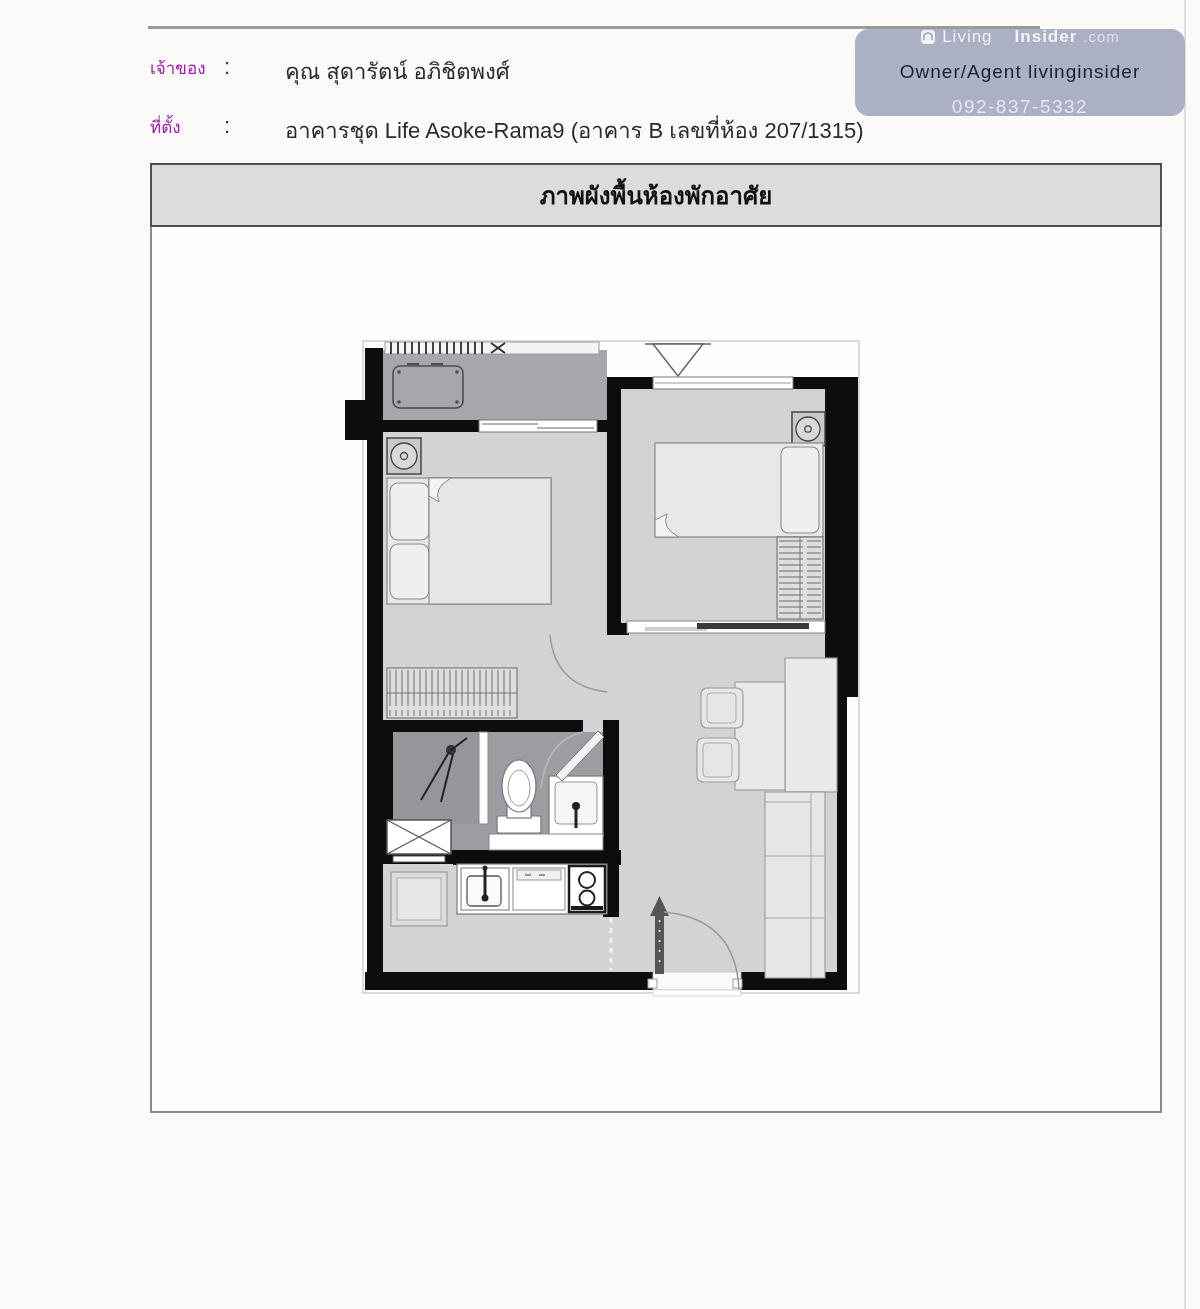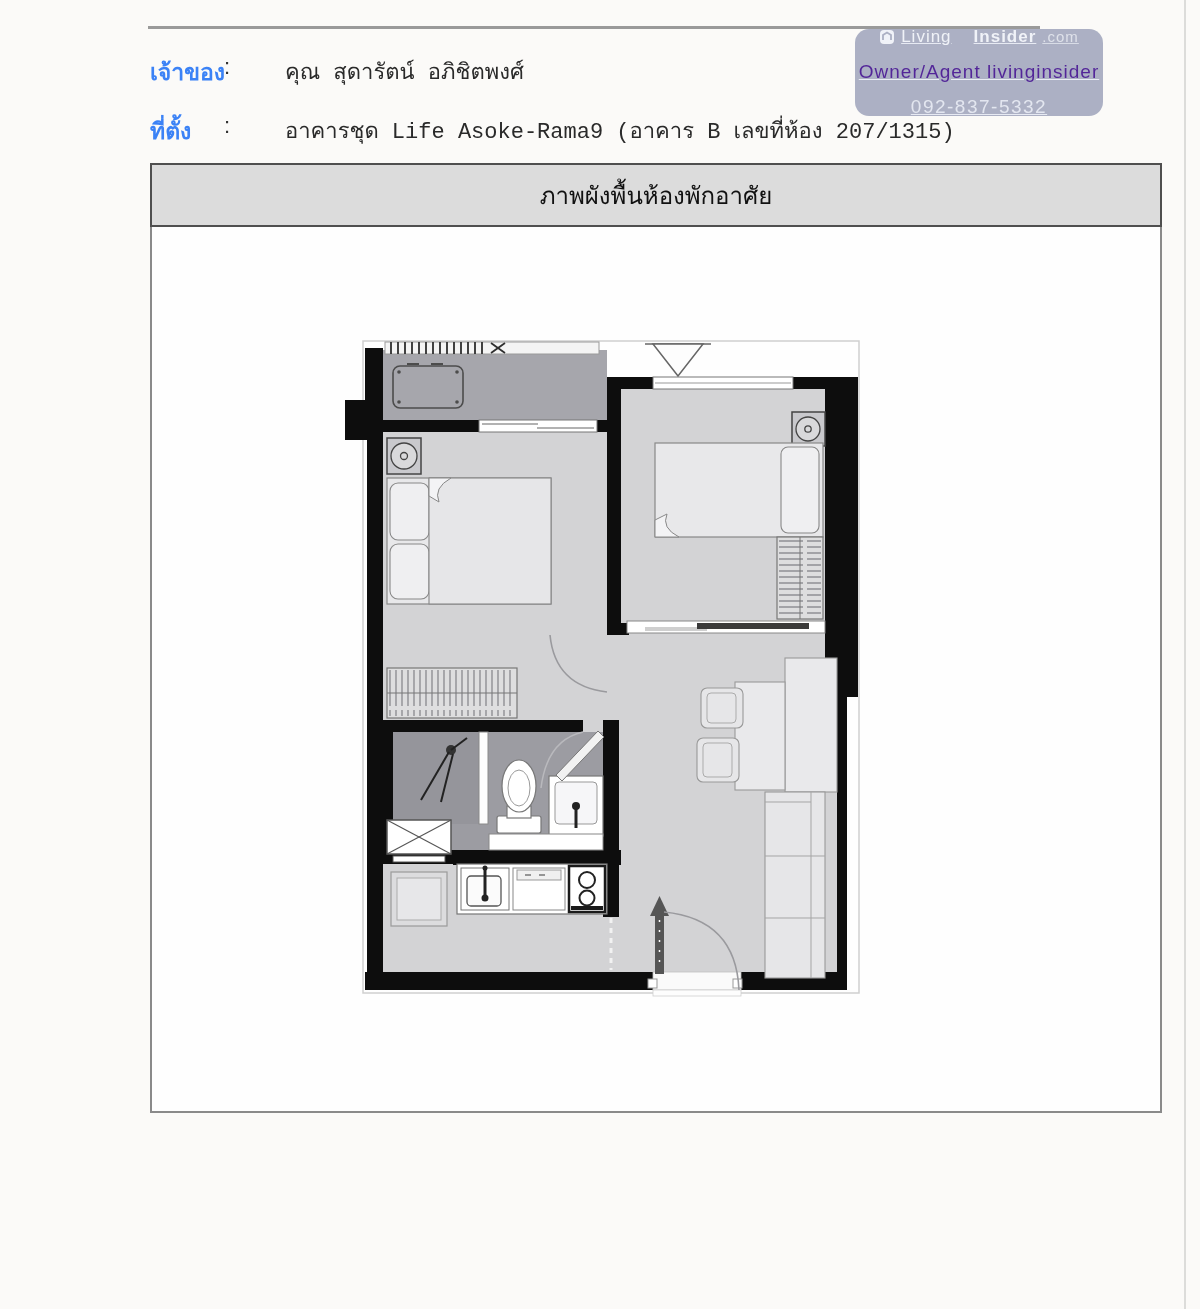--- a/index.html
+++ b/index.html
@@ -6,47 +6,47 @@
   body{
     width:1200px;height:1309px;position:relative;overflow:hidden;
     background:#fbfaf8;
     font-family:"Liberation Sans", sans-serif;
     -webkit-font-smoothing:antialiased;
   }
   .top-rule{position:absolute;left:148px;top:26px;width:892px;height:3px;background:#9a9a9a;}
   .right-edge{position:absolute;left:1184px;top:0;width:2px;height:1309px;background:#dcdcda;}
 
   
-  .hlabel{position:absolute;font-size:23px;font-weight:bold;color:#3b82f6;}
+  .hlabel{position:absolute;font-size:17px;font-weight:normal;color:#a21caf;}
   .hcolon{position:absolute;font-size:22px;color:#333;}
-  .hvalue{position:absolute;font-size:22px;color:#2a2a2a;font-family:Liberation Mono, monospace;}
+  .hvalue{position:absolute;font-size:22px;color:#2a2a2a;}
   .r1{top:54px;} .r2{top:113px;}
   .c-label{left:150px;} .c-colon{left:224px;} .c-value{left:285px;}
 
   
   .watermark{
-    position:absolute;left:855px;top:29px;width:248px;height:87px;
+    position:absolute;left:855px;top:29px;width:330px;height:87px;
     background:#a9aec2;border-radius:14px;opacity:0.96;
     display:flex;flex-direction:column;justify-content:center;align-items:center;
-    color:#e7eaf3;z-index:5;text-decoration:underline;
+    color:#e7eaf3;z-index:5;
   }
   .wm-line1{font-size:17px;letter-spacing:1px;display:flex;align-items:center;gap:6px;color:#f0f2f8;}
   .wm-living{font-weight:300;}
   .wm-insider{font-weight:bold;margin-left:16px;}
   .wm-com{font-size:15px;opacity:.75;align-self:flex-end;margin-bottom:2px;}
-  .wm-line2{font-size:19px;letter-spacing:1px;margin-top:14px;color:#4c1d95;}
+  .wm-line2{font-size:19px;letter-spacing:1px;margin-top:14px;color:#0f172a;}
   .wm-line3{font-size:19px;letter-spacing:1.5px;margin-top:13px;color:#e3e6f0;}
   .wm-logo{display:inline-flex;}
 
   
   .titlebar{
     position:absolute;left:150px;top:163px;width:1008px;height:60px;
     background:#dcdcdc;border:2px solid #4f4f4f;
     display:flex;align-items:center;justify-content:center;
-    font-size:24px;font-weight:normal;color:#111;z-index:2;
+    font-size:24px;font-weight:bold;color:#111;z-index:2;
   }
   .planbox{
     position:absolute;left:150px;top:225px;width:1008px;height:886px;
     background:#fefefe;border:2px solid #8a8a8a;border-top:none;z-index:1;
   }
   .plansvg{position:absolute;left:345px;top:340px;z-index:3;}
 </style>
 </head>
 <body>
 

